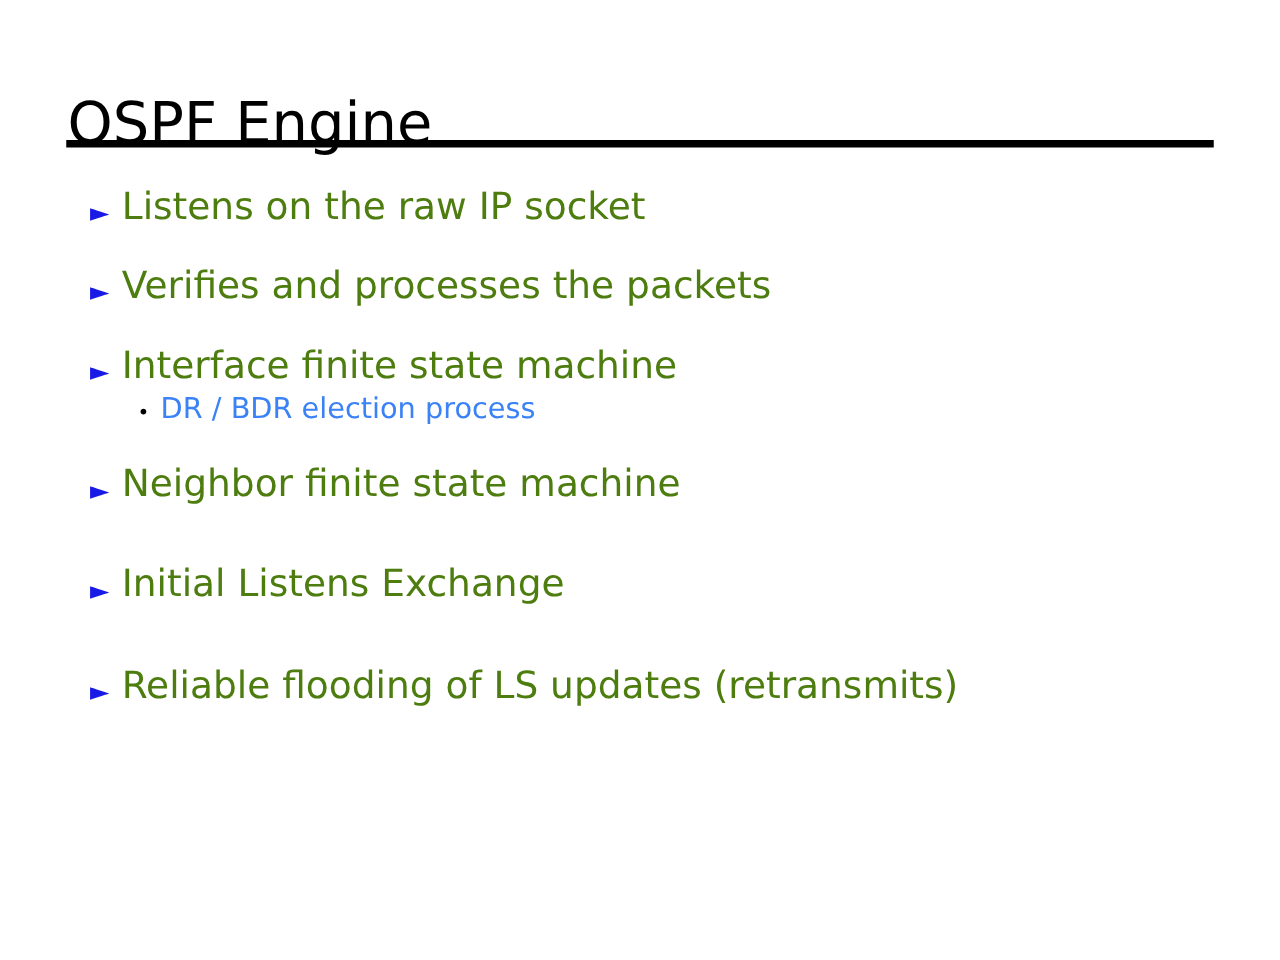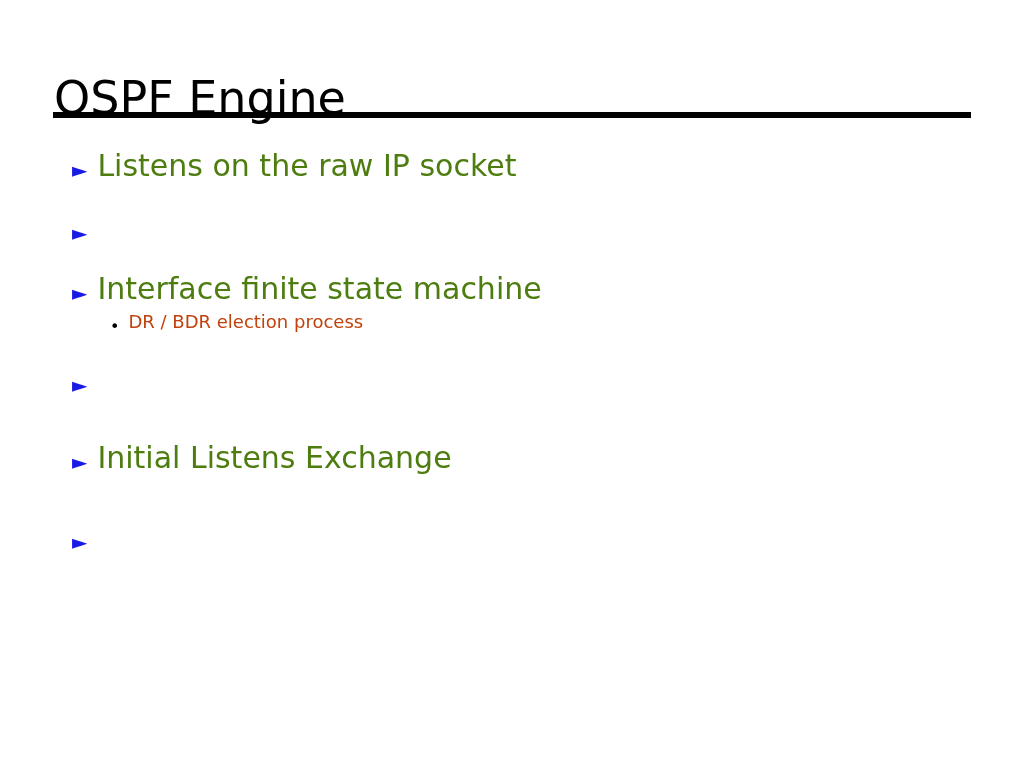--- a/index.html
+++ b/index.html
@@ -72,22 +72,22 @@
   }
   .sub-marker {
     color: #000000;
     font-size: 16px;
     line-height: 1;
     margin-top: 8px;
     margin-right: 9px;
     flex: 0 0 auto;
   }
   .sub-text {
-    font-size: 18px;
-    color: #c2410c;
+    font-size: 23px;
+    color: #3b82f6;
     line-height: 1.2;
   }
   .spacer-sm { height: 6px; }
 </style>
 </head>
 <body>
 
 <div class="slide">
 
   <h1 class="slide-title">OSPF Engine</h1>
@@ -97,20 +97,21 @@
 
     <div class="bullet-item">
       <span class="bullet-marker">►</span>
       <span class="bullet-text">Listens on the raw IP socket</span>
     </div>
 
     <div class="spacer-sm"></div>
 
     <div class="bullet-item">
       <span class="bullet-marker">►</span>
+      <span class="bullet-text">Verifies and processes the packets</span>
     </div>
 
     <div class="spacer-sm"></div>
 
     <div>
       <div class="bullet-item" style="margin-bottom:0;">
         <span class="bullet-marker">►</span>
         <span class="bullet-text">Interface finite state machine</span>
       </div>
       <div class="sub-list">
@@ -118,29 +119,31 @@
           <span class="sub-marker">•</span>
           <span class="sub-text">DR / BDR election process</span>
         </div>
       </div>
     </div>
 
     <div style="height:28px;"></div>
 
     <div class="bullet-item">
       <span class="bullet-marker">►</span>
+      <span class="bullet-text">Neighbor finite state machine</span>
     </div>
 
     <div style="height:23px;"></div>
 
     <div class="bullet-item">
       <span class="bullet-marker">►</span>
       <span class="bullet-text">Initial Listens Exchange</span>
     </div>
 
     <div style="height:23px;"></div>
 
     <div class="bullet-item">
       <span class="bullet-marker">►</span>
+      <span class="bullet-text">Reliable flooding of LS updates (retransmits)</span>
     </div>
 
   </div>
 </div>
 
 </body></html>

